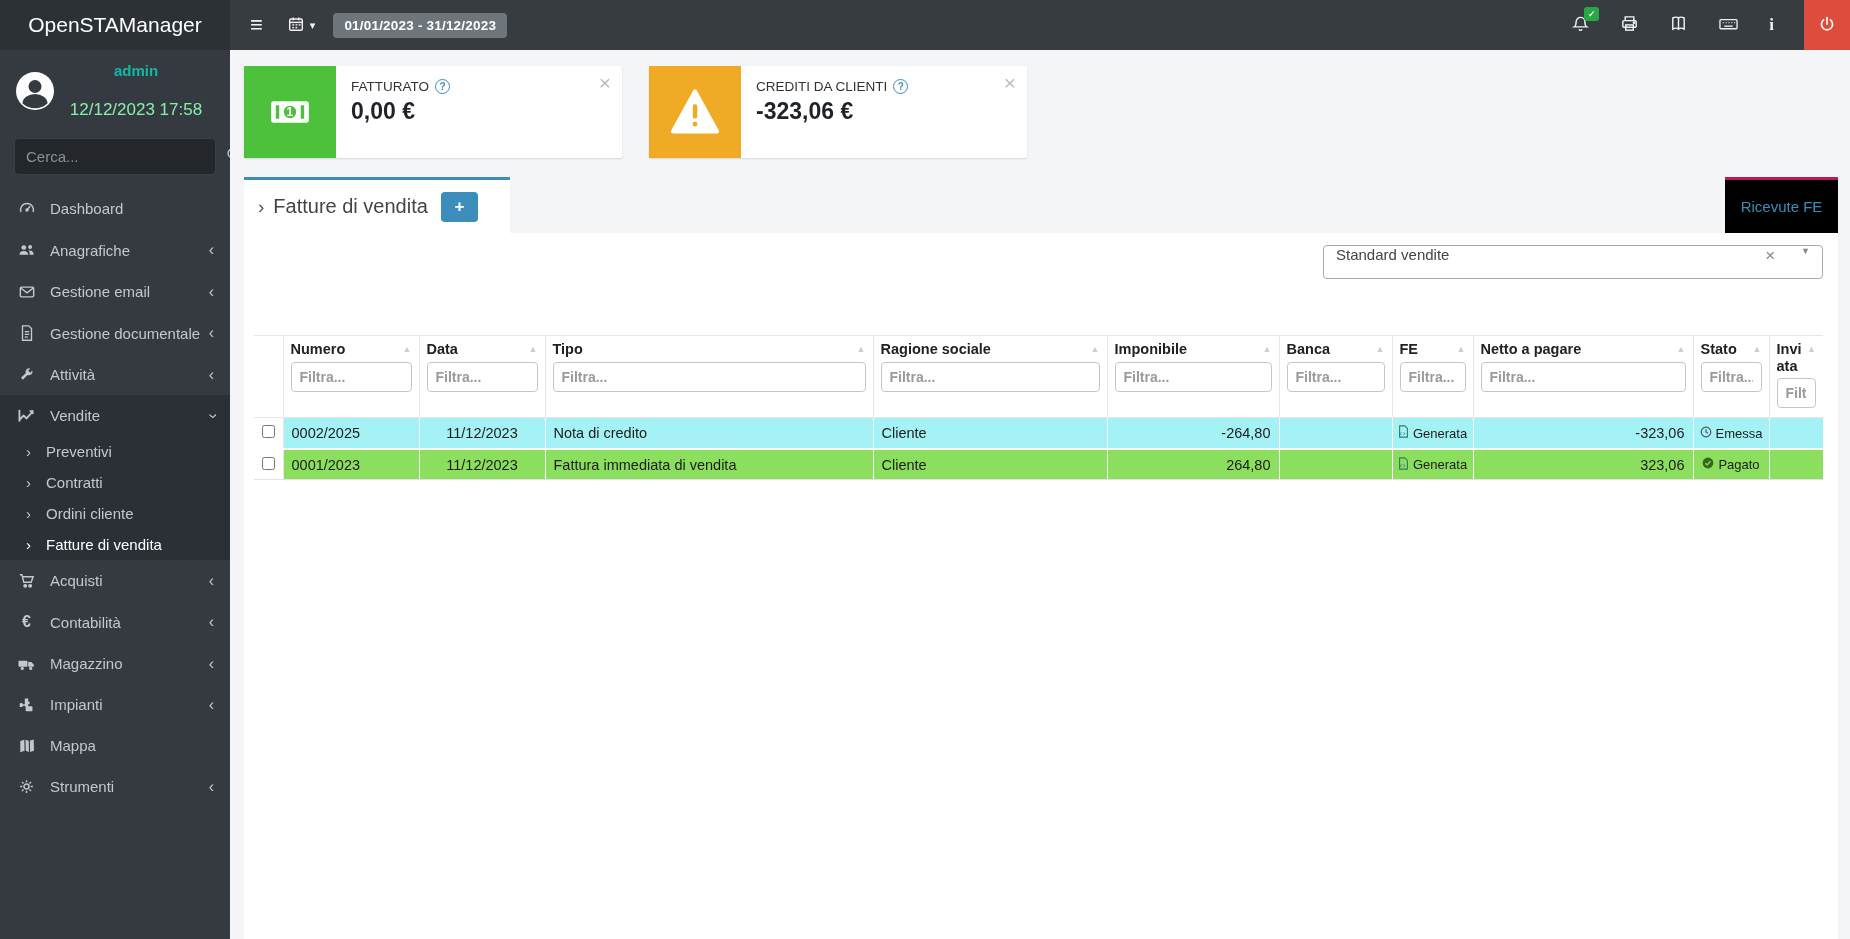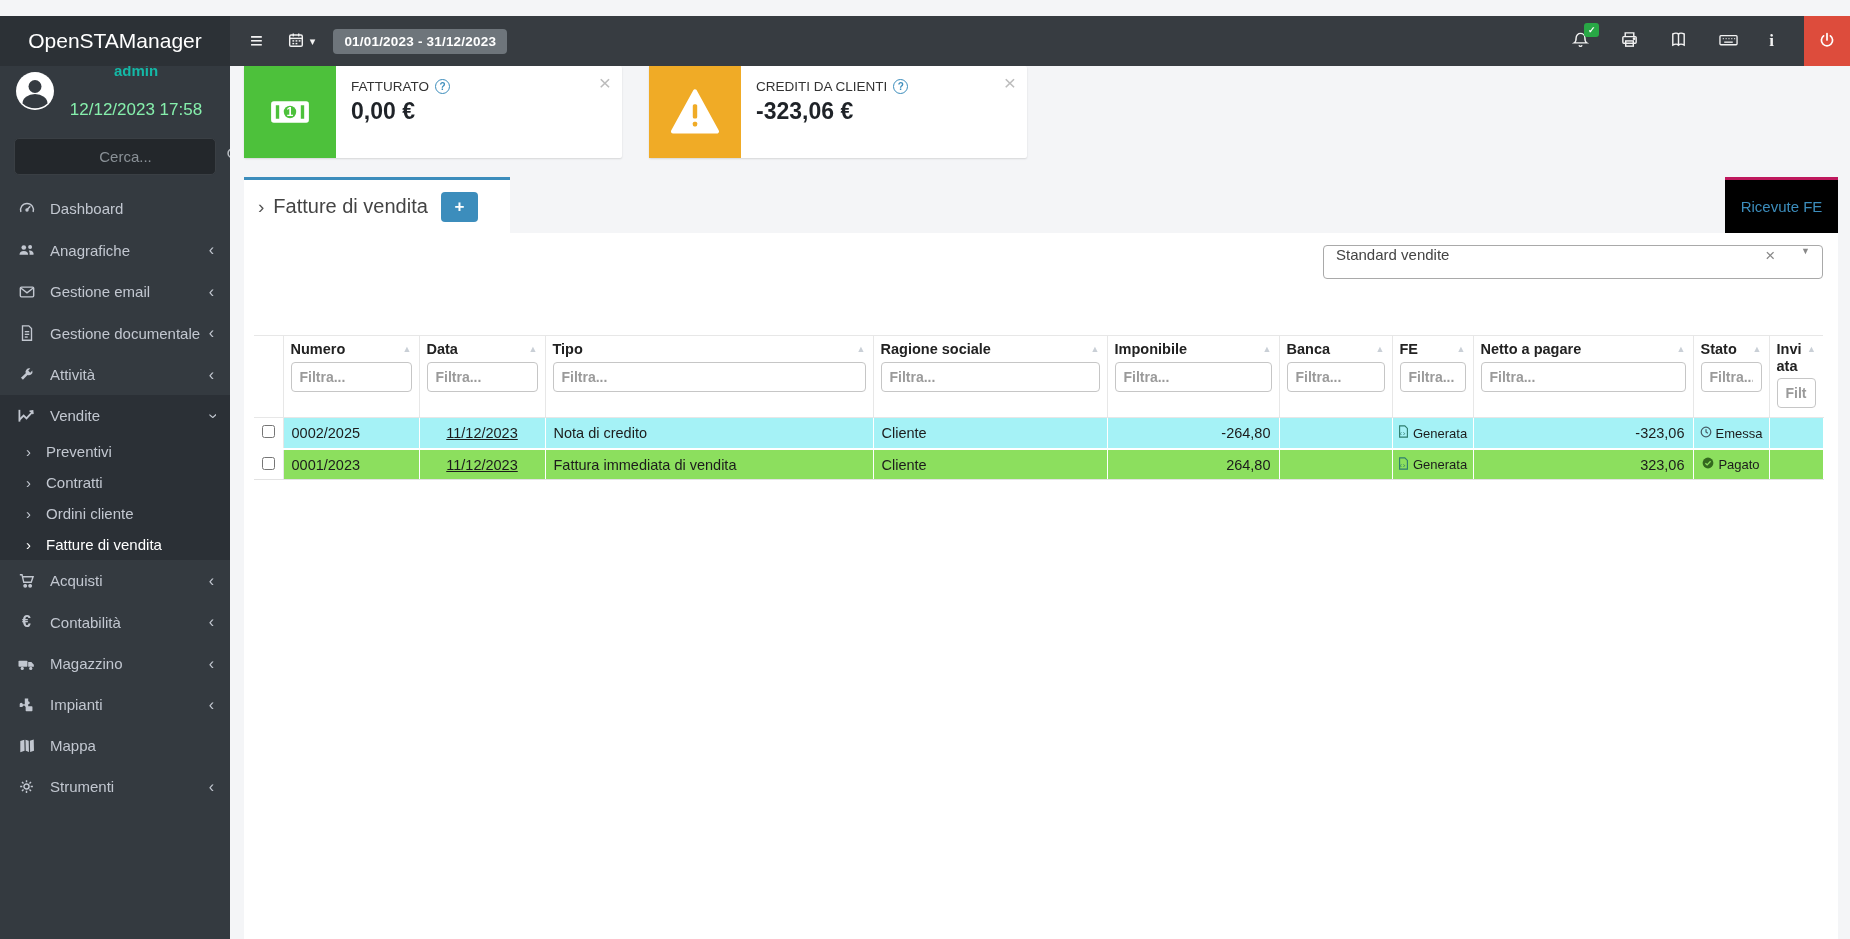--- a/index.html
+++ b/index.html
@@ -1,41 +1,41 @@
 <!DOCTYPE html>
 <html><head>
 <meta charset="utf-8">
 <style>
   * { box-sizing: border-box; margin: 0; padding: 0; }
   body { font-family: "Liberation Sans", sans-serif; }
   .app { position: relative; width: 1850px; height: 939px; overflow: hidden; background: #f4f5f7; }
 
   
-  .topbar { position: absolute; top: 16px; left: 0; width: 1850px; height: 50px; background: #373c41; display: flex; align-items: center; z-index: 5; }
+  .topbar { position: absolute; top: 0; left: 0; width: 1850px; height: 50px; background: #373c41; display: flex; align-items: center; z-index: 5; }
   .brand { width: 230px; height: 50px; background: #2c3136; color: #fff; font-size: 21px; display: flex; align-items: center; justify-content: center; flex: 0 0 230px; }
   .tb-btn { background: none; border: none; color: #f2f2f2; cursor: pointer; display: flex; align-items: center; gap: 5px; }
   .hamburger { font-size: 22px; margin-left: 20px; }
   .cal-btn { margin-left: 24px; }
   .caret { font-size: 11px; color: #f2f2f2; }
   .date-badge { margin-left: 18px; background: #6e757b; color: #fff; font-weight: bold; font-size: 13.5px; padding: 5px 11px; border-radius: 4px; letter-spacing: .2px; }
   .tb-right { margin-left: auto; display: flex; align-items: center; height: 50px; }
   .tb-icon { position: relative; margin-right: 30px; background: none; border: none; color: #f2f2f2; cursor: pointer; display: flex; align-items: center; }
   .tb-badge { position: absolute; top: -7px; right: -9px; width: 15px; height: 14px; background: #28a745; border-radius: 3px; color: #fff; font-size: 9px; display: flex; align-items: center; justify-content: center; font-weight: bold; }
   .info-i { font-weight: bold; font-size: 17px; font-family: "Liberation Serif", serif; }
   .power-btn { width: 46px; height: 50px; background: #dd4c3c; border: none; display: flex; align-items: center; justify-content: center; cursor: pointer; margin: 0; }
 
   
   .sidebar { position: absolute; top: 50px; left: 0; width: 230px; height: 889px; background: #343a40; overflow: hidden; }
   .user-panel { display: flex; align-items: center; padding: 12px 14px 10px; }
   .avatar { width: 42px; height: 42px; flex: 0 0 42px; }
   .user-txt { flex: 1; text-align: center; }
   .user-name { color: #14b8a6; font-weight: bold; font-size: 15px; }
   .user-date { color: #86efac; font-size: 17px; margin-top: 21px; }
   .search-wrap { margin: 8px 14px 12px; background: #23272b; border: 1px solid #3a3f44; border-radius: 5px; height: 37px; display: flex; align-items: center; padding: 0 11px; }
-  .search-input { flex: 1; background: transparent; border: none; outline: none; color: #cfd4d9; font-size: 15px; text-align: center; }
+  .search-input { flex: 1; background: transparent; border: none; outline: none; color: #cfd4d9; font-size: 15px; }
   .search-input::placeholder { color: #8a9197; }
   .nav { margin-top: 4px; }
   .nav-item { display: flex; align-items: center; padding: 12px 16px; color: #c2c7d0; font-size: 15px; cursor: pointer; }
   .nav-item .ico { width: 21px; margin-right: 13px; display: flex; justify-content: center; align-items: center; }
   .chev { margin-left: auto; font-size: 16px; line-height: 10px; color: #c2c7d0; }
   .chev-down { display: inline-block; transform: rotate(-90deg); }
   .euro-ico { font-size: 16px; font-weight: bold; }
   .vendite-section { background: #2b3036; }
   .sub-item { display: flex; align-items: center; padding: 7px 16px 7px 26px; color: #c2c7d0; font-size: 15px; cursor: pointer; }
   .sub-item .sub-chev { width: 20px; font-size: 15px; }
@@ -75,21 +75,21 @@
   .th-lbl { font-weight: bold; font-size: 14.5px; color: #222; overflow-wrap: anywhere; line-height: 1.15; }
   .sort-arrow { margin-left: auto; color: #c9cfd6; font-size: 9px; padding-top: 3px; cursor: pointer; }
   .filter-input { width: 100%; height: 30px; margin-top: 4px; border: 1px solid #c6c6c6; border-radius: 4px; padding: 0 8px; font-size: 14px; color: #444; font-family: "Liberation Sans", sans-serif; outline: none; }
   .filter-input::placeholder { color: #9a9a9a; font-weight: bold; }
   .grid tbody td { height: 31px; padding: 2px 8px; font-size: 14.5px; color: #1c1c1c; border-right: 1px solid rgba(255,255,255,.6); border-bottom: 2px solid #fff; overflow: hidden; white-space: nowrap; }
   .row-nc td { background: #a5f2f6; }
   .row-inv td { background: #8cdf5e; }
   .grid td.cb { background: #fff !important; text-align: center; border-right: 1px solid #e7e7e7; }
   .grid td.cb input { width: 13px; height: 13px; cursor: pointer; }
   td.num { text-align: right; padding-right: 11px; }
-  td.ctr { text-align: center; text-decoration: underline; }
+  td.ctr { text-align: center; }
   .cell-badge { display: flex; align-items: center; justify-content: center; gap: 4px; font-size: 13px; }
   .grid tbody tr:last-child td { border-bottom: 1px solid #e2e2e2; }
 </style>
 </head>
 <body>
 
 <div class="app">
 
   <header class="topbar">
     <div class="brand">OpenSTAManager</div>

